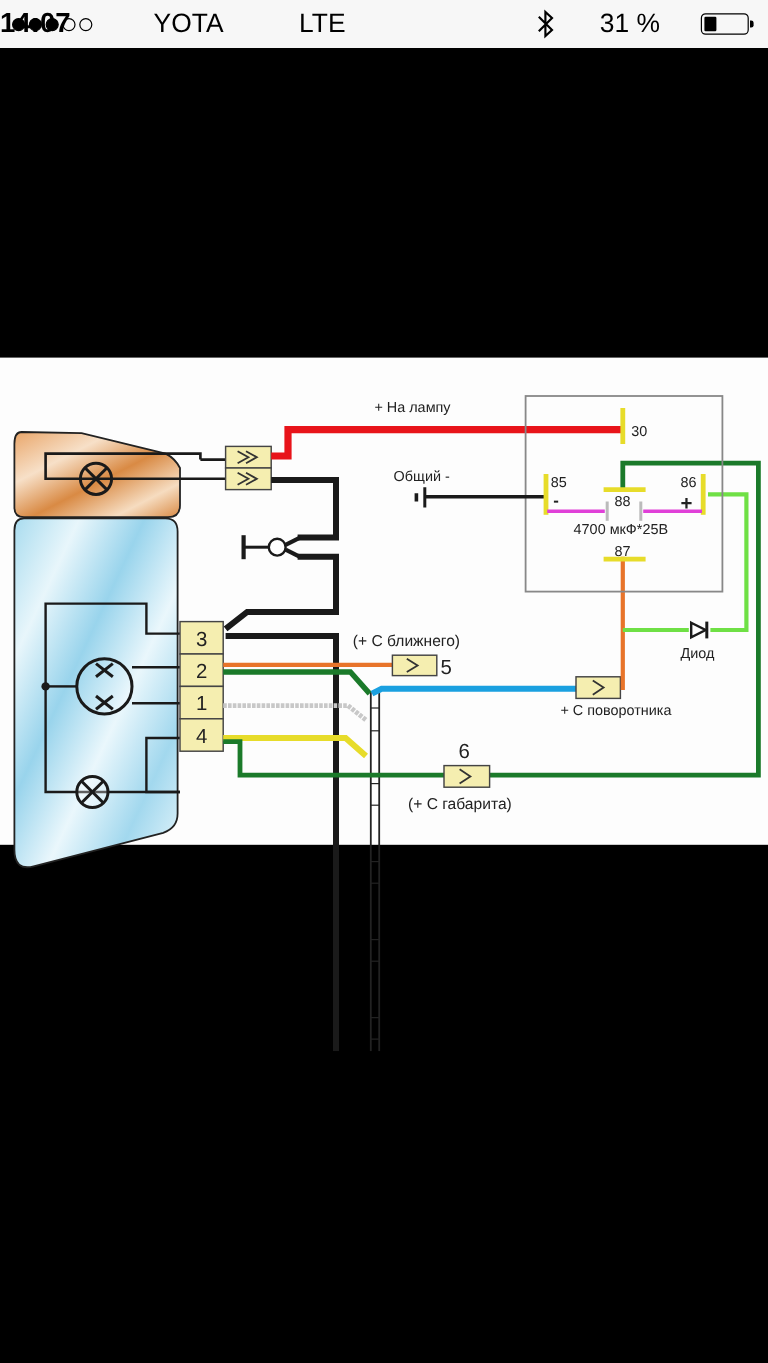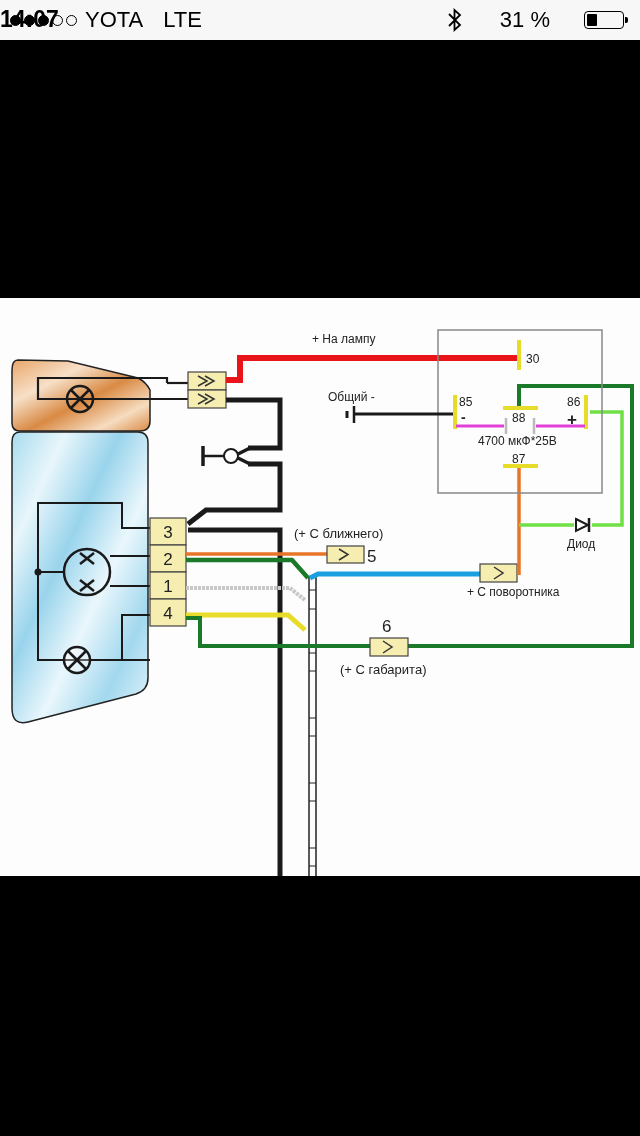--- a/index.html
+++ b/index.html
@@ -1,30 +1,30 @@
 <!DOCTYPE html>
 <html><head>
 <meta charset="utf-8">
 <style>
   html, body { margin:0; padding:0; }
   body { width:640px; height:1136px; background:#000; position:relative; overflow:hidden; font-family:"Liberation Sans", sans-serif; }
   .statusbar { position:absolute; left:0; top:0; width:640px; height:40px; background:#f7f7f7; color:#000; font-family:"Liberation Sans", sans-serif; }
-  .sb-left { position:absolute; left:10px; top:7px; font-size:22px; display:flex; align-items:center; }
+  .sb-left { position:absolute; left:10px; top:7px; font-size:22px; display:flex; align-items:center;gap:43px; }
   .dots { display:flex; gap:3px; margin-right:8px; }
   .dot { width:11px; height:11px; border-radius:50%; box-sizing:border-box; border:1.3px solid #000; }
   .dot.on { background:#000; }
   .carrier { margin-right:20px; }
   .sb-time { position:absolute; left:0; width:640px; top:6px; text-align:left; font-size:23px; font-weight:bold; pointer-events:none; }
   .sb-right { position:absolute; right:16px; top:7px; display:flex; align-items:center; font-size:22px;gap:28px; }
   .bt { width:18px; height:26px; margin-right:8px; }
   .battery { position:relative; width:40px; height:18px; border:1.5px solid #000; border-radius:4px; margin-left:6px; box-sizing:border-box; }
   .battery-fill { position:absolute; left:2px; top:2px; bottom:2px; background:#000; border-radius:1px; }
   .battery-tip { position:absolute; right:-5px; top:5px; width:3px; height:6px; background:#000; border-radius:0 2px 2px 0; }
   .viewer { position:absolute; left:0; top:40px; width:640px; height:1096px; background:#000; }
-  .photo { position:absolute; left:0; top:298px; width:640px; height:578px; background:#fdfdfd; }
+  .photo { position:absolute; left:0; top:298px; width:640px; height:406px; background:#fdfdfd; }
   .photo svg { display:block; }
   .lbl { font-family:"Liberation Sans", sans-serif; fill:#222; }
 </style>
 </head>
 <body>
 
 <div class="statusbar">
   <div class="sb-left">
     <div class="dots" id="signal-dots">
         <span class="dot on"></span>

